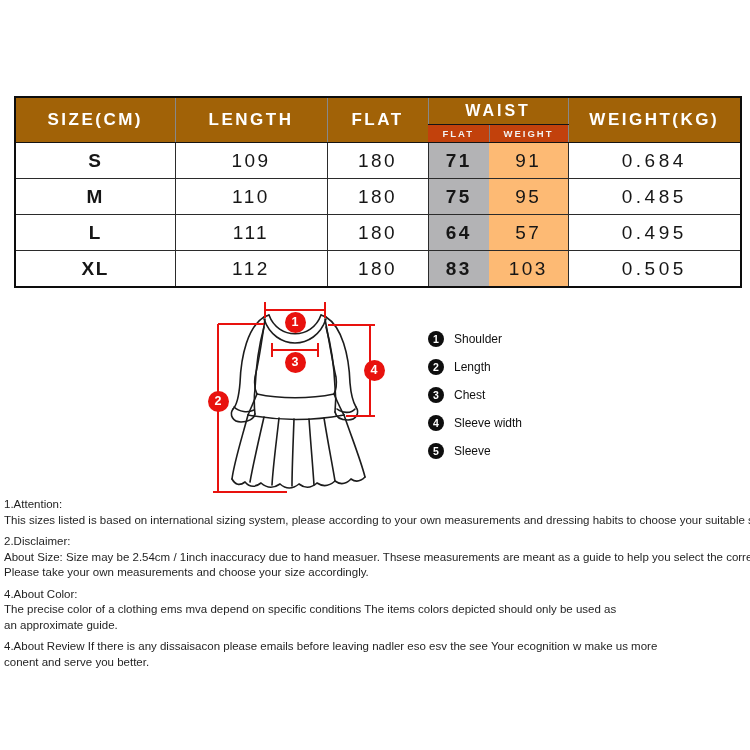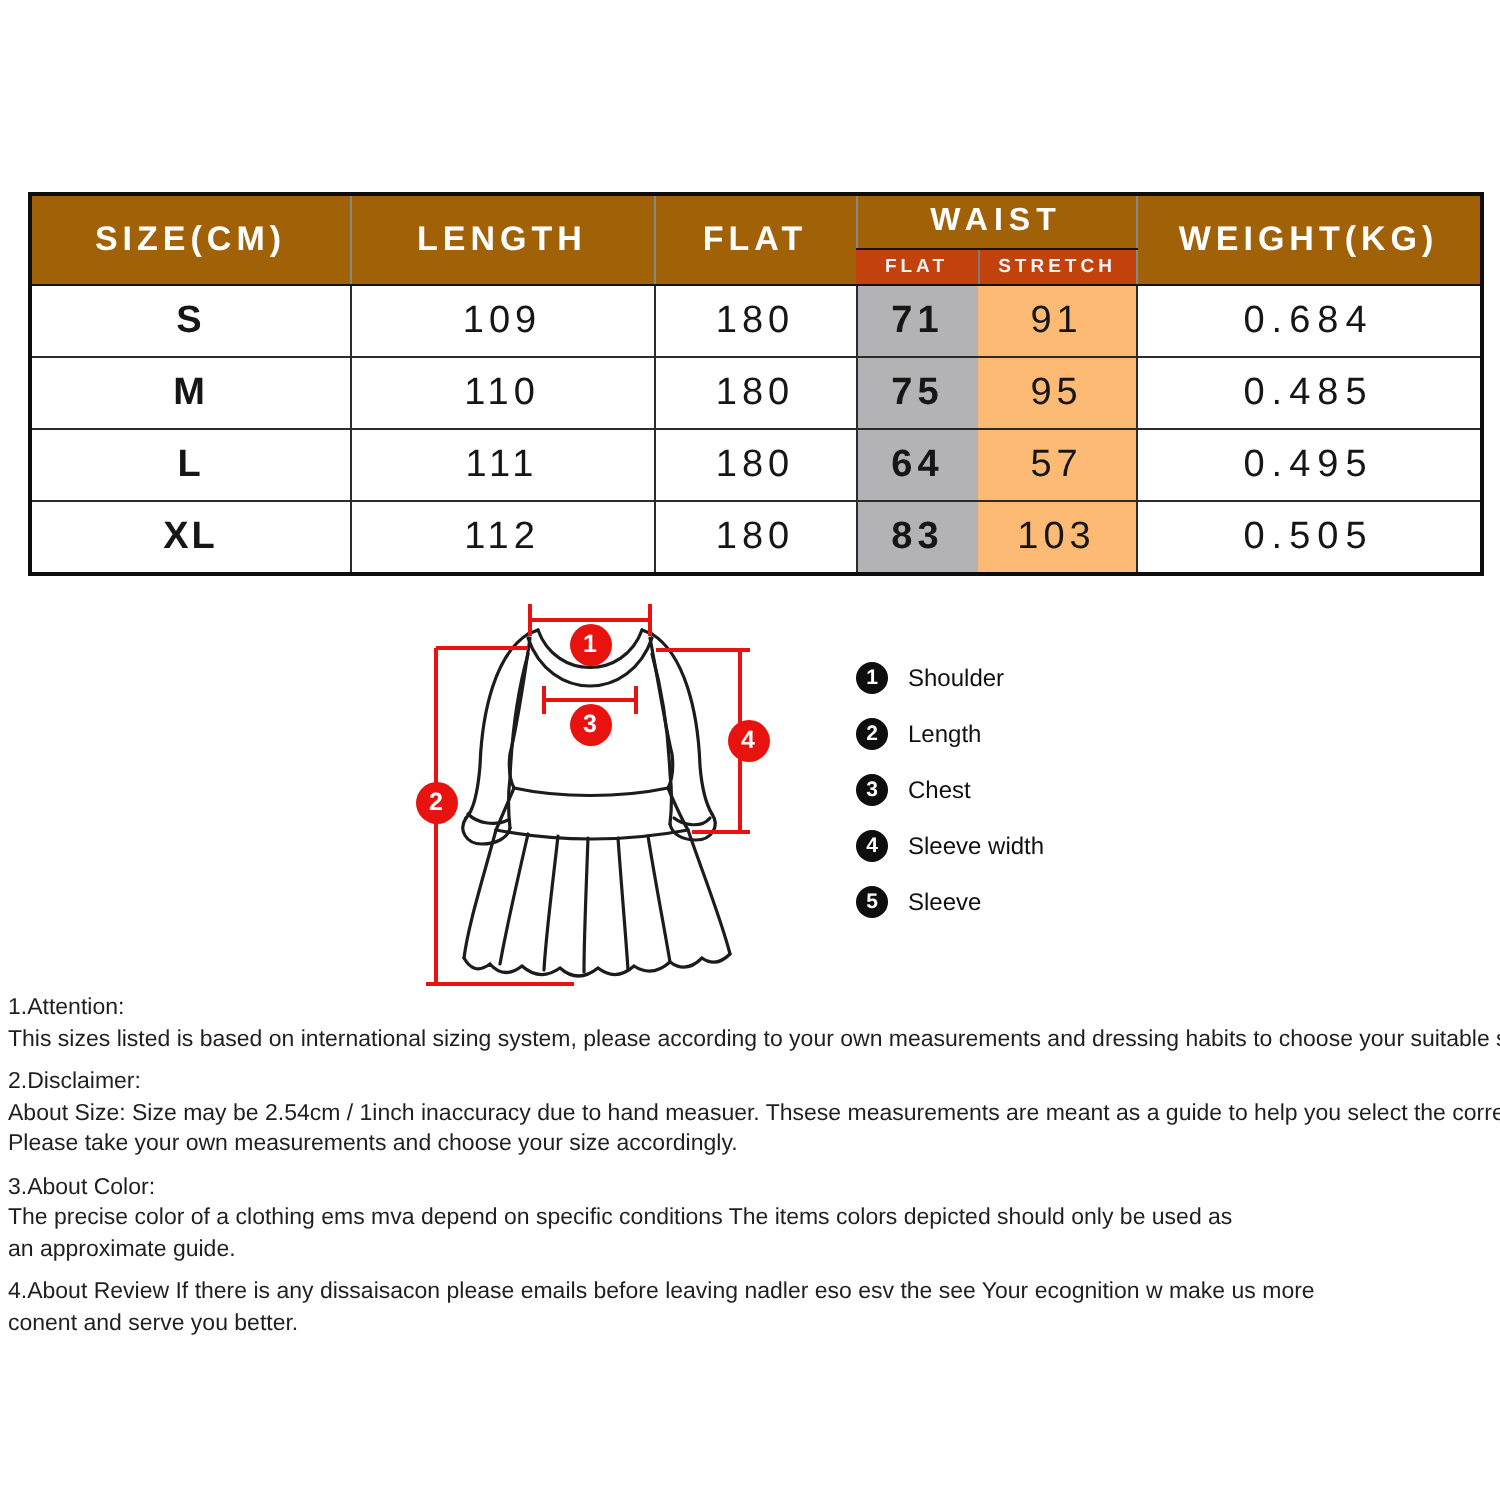--- a/index.html
+++ b/index.html
@@ -71,21 +71,21 @@
     <tbody>
         <tr>
       <th class="hd" rowspan="2">SIZE(CM)</th>
       <th class="hd" rowspan="2">LENGTH</th>
       <th class="hd" rowspan="2">FLAT</th>
       <th class="hd hd-waist" colspan="2">WAIST</th>
       <th class="hd" rowspan="2">WEIGHT(KG)</th>
     </tr>
     <tr>
       <th class="sub flat">FLAT</th>
-      <th class="sub stretch">STRETCH</th>
+      <th class="sub stretch">WEIGHT</th>
     </tr>
     <tr>
       <td class="bd size">S</td>
       <td class="bd">109</td>
       <td class="bd">180</td>
       <td class="bd flat">71</td>
       <td class="bd stretch">91</td>
       <td class="bd weight">0.684</td>
     </tr>
     <tr>
@@ -197,21 +197,21 @@
     <div class="note-section">
       <div class="note-line">1.Attention:</div>
       <div class="note-line">This sizes listed is based on international sizing system, please according to your own measurements and dressing habits to choose your suitable size.</div>
     </div>
     <div class="note-section">
       <div class="note-line">2.Disclaimer:</div>
       <div class="note-line">About Size: Size may be 2.54cm / 1inch inaccuracy due to hand measuer. Thsese measurements are meant as a guide to help you select the correct size.</div>
       <div class="note-line">Please take your own measurements and choose your size accordingly.</div>
     </div>
     <div class="note-section">
-      <div class="note-line">3.About Color:</div>
+      <div class="note-line">4.About Color:</div>
       <div class="note-line">The precise color of a clothing ems mva depend on specific conditions The items colors depicted should only be used as</div>
       <div class="note-line">an approximate guide.</div>
     </div>
     <div class="note-section">
       <div class="note-line">4.About Review If there is any dissaisacon please emails before leaving nadler eso esv the see Your ecognition w make us more</div>
       <div class="note-line">conent and serve you better.</div>
     </div>
   </div>
 
 </div>

